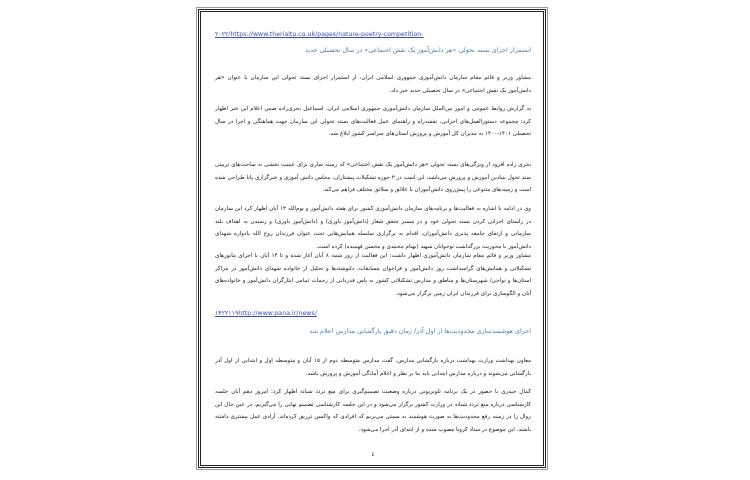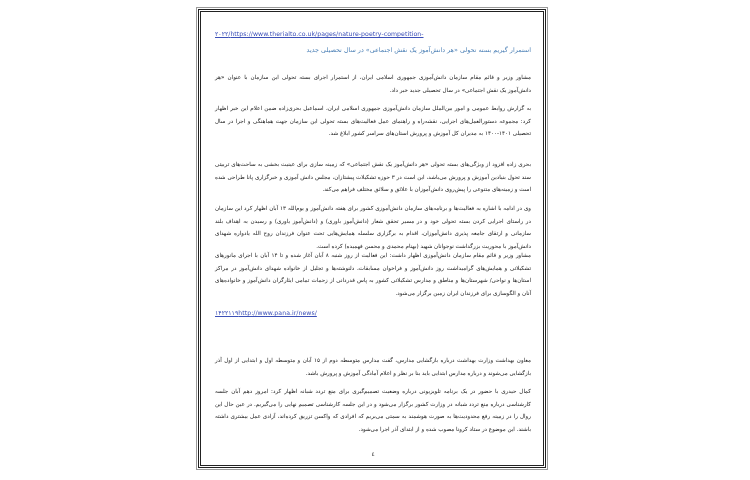--- a/index.html
+++ b/index.html
@@ -79,36 +79,37 @@
 </head>
 <body>
 
 <div class="page-frame">
   <div class="content">
 
     <div class="link" style="top: 18px;">
       <span class="link-num">٢٠٢٢/</span><span>https://www.therialto.co.uk/pages/nature-poetry-competition-</span>
     </div>
 
-    <div class="heading" style="top: 34px;">استمرار گیریم بسته تحولی «هر دانش‌آموز یک نقش اجتماعی» در سال تحصیلی جدید</div>
+    <div class="heading" style="top: 34px;">استمرار اجرای بسته تحولی «هر دانش‌آموز یک نقش اجتماعی» در سال تحصیلی جدید</div>
 
     <div class="para" style="top: 59px;">مشاور وزیر و قائم مقام سازمان دانش‌آموزی جمهوری اسلامی ایران، از استمرار اجرای بسته تحولی این سازمان با عنوان «هر دانش‌آموز یک نقش اجتماعی» در سال تحصیلی جدید خبر داد.</div>
 
     <div class="para" style="top: 90px;">به گزارش روابط عمومی و امور بین‌الملل سازمان دانش‌آموزی جمهوری اسلامی ایران، اسماعیل بحری‌زاده ضمن اعلام این خبر اظهار کرد: مجموعه دستورالعمل‌های اجرایی، نقشه‌راه و راهنمای عمل فعالیت‌های بسته تحولی این سازمان جهت هماهنگی و اجرا در سال تحصیلی ۱۴۰۱-۱۴۰۰ به مدیران کل آموزش و پرورش استان‌های سراسر کشور ابلاغ شد.</div>
 
     <div class="para" style="top: 146px;">بحری زاده افزود از ویژگی‌های بسته تحولی «هر دانش‌آموز یک نقش اجتماعی» که زمینه سازی برای عینیت بخشی به ساحت‌های تربیتی سند تحول بنیادین آموزش و پرورش می‌باشد، این است در ۳ حوزه تشکیلات پیشتازان، مجلس دانش آموزی و خبرگزاری پانا طراحی شده است و زمینه‌های متنوعی را پیش‌روی دانش‌آموزان با علائق و سلائق مختلف فراهم می‌کند.</div>
 
     <div class="para" style="top: 190px;">وی در ادامه با اشاره به فعالیت‌ها و برنامه‌های سازمان دانش‌آموزی کشور برای هفته دانش‌آموز و یوم‌الله ۱۳ آبان اظهار کرد این سازمان در راستای اجرایی کردن بسته تحولی خود و در مسیر تحقق شعار (دانش‌آموز باوری) و (دانش‌آموز یاوری) و رسیدن به اهداف بلند سازمانی و ارتقای جامعه پذیری دانش‌آموزان، اقدام به برگزاری سلسله همایش‌هایی تحت عنوان فرزندان روح الله یادواره شهدای دانش‌آموز با محوریت بزرگداشت نوجوانان شهید (بهنام محمدی و محسن فهمیده) کرده است.</div>
 
     <div class="para" style="top: 237px;">مشاور وزیر و قائم مقام سازمان دانش‌آموزی اظهار داشت: این فعالیت از روز شنبه ۸ آبان آغاز شده و تا ۱۴ آبان با اجرای مانورهای تشکیلاتی و همایش‌های گرامیداشت روز دانش‌آموز و فراخوان مسابقات، دلنوشته‌ها و تجلیل از خانواده شهدای دانش‌آموز در مراکز استان‌ها و نواحی/ شهرستان‌ها و مناطق و مدارس تشکیلاتی کشور به پاس قدردانی از زحمات تمامی ایثارگران دانش‌آموز و خانواده‌های آنان و الگوسازی برای فرزندان ایران زمین برگزار می‌شود.</div>
 
     <div class="link" style="top: 297px;">
       <span class="link-num">۱۴۲۲۱۱۹</span><span>http://www.pana.ir/news/</span>
     </div>
 
+    <div class="heading" style="top: 315px;">اجرای هوشمندسازی محدودیت‌ها از اول آذر/ زمان دقیق بازگشایی مدارس اعلام شد</div>
 
     <div class="para" style="top: 342px;">معاون بهداشت وزارت بهداشت درباره بازگشایی مدارس، گفت مدارس متوسطه دوم از ۱۵ آبان و متوسطه اول و ابتدایی از اول آذر بازگشایی می‌شوند و درباره مدارس ابتدایی باید بنا بر نظر و اعلام آمادگی آموزش و پرورش باشد.</div>
 
     <div class="para" style="top: 373px;">کمال حیدری با حضور در یک برنامه تلویزیونی درباره وضعیت تصمیم‌گیری برای منع تردد شبانه اظهار کرد: امروز دهم آبان جلسه کارشناسی درباره منع تردد شبانه در وزارت کشور برگزار می‌شود و در این جلسه کارشناسی تصمیم نهایی را می‌گیریم. در عین حال این روال را در زمینه رفع محدودیت‌ها به صورت هوشمند به سمتی می‌بریم که افرادی که واکسن تزریق کرده‌اند، آزادی عمل بیشتری داشته باشند. این موضوع در ستاد کرونا مصوب شده و از ابتدای آذر اجرا می‌شود.</div>
 
     <div class="page-number" style="top: 438px;">٤</div>
 
   </div>
 </div>
 

